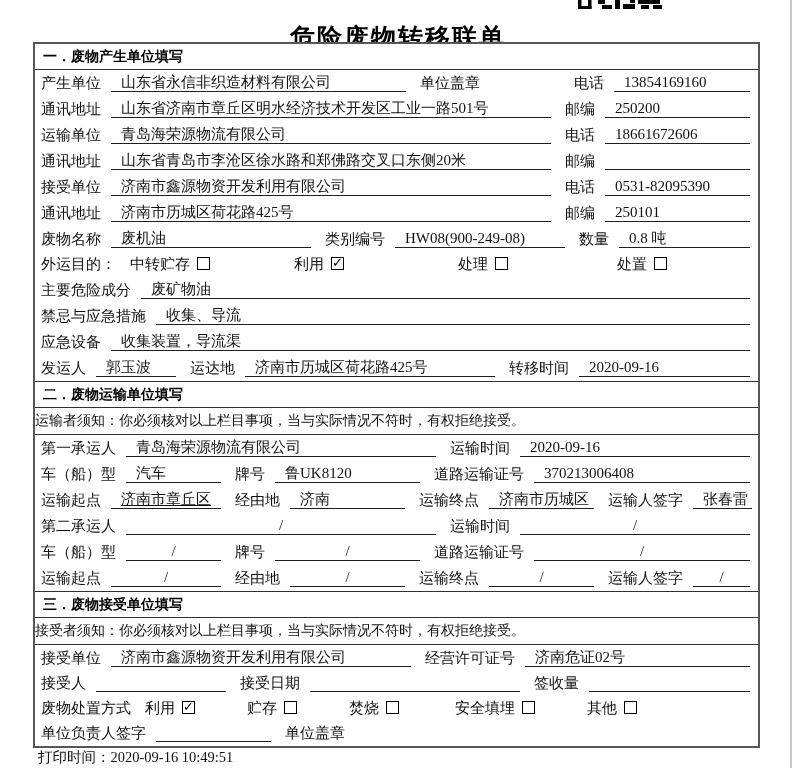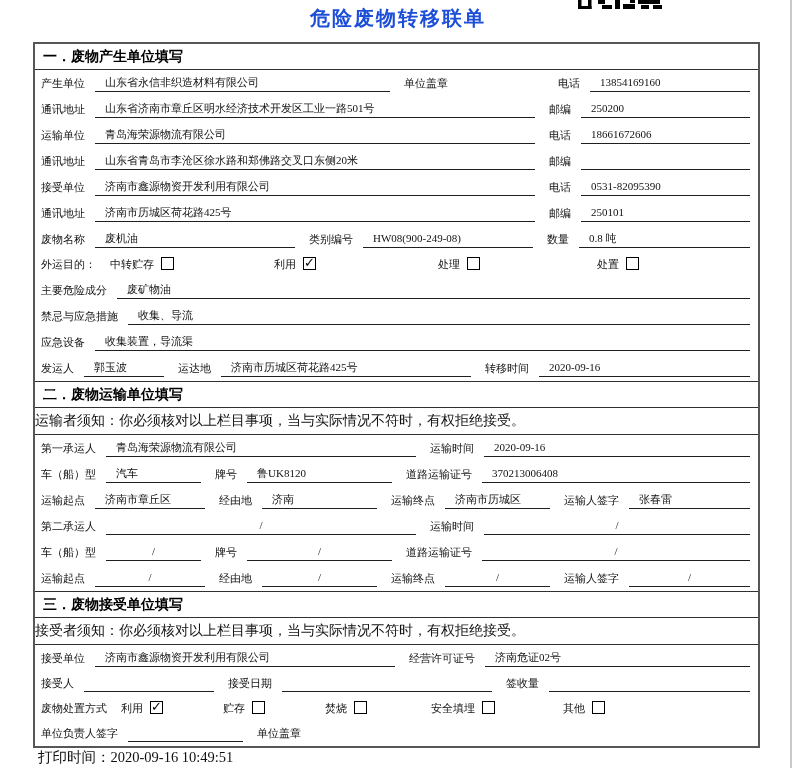--- a/index.html
+++ b/index.html
@@ -4,44 +4,44 @@
 <style>
   html,body{margin:0;padding:0;background:#ffffff;}
   .page{
     position:relative;width:796px;height:768px;background:#fff;
     font-family:"Liberation Serif","DejaVu Serif",serif;color:#111;
     overflow:hidden;
   }
   
   .serial{position:absolute;left:38px;top:14px;font-size:14.5px;white-space:nowrap;margin-top:40px;}
   .title{
-    position:absolute;left:0;right:0;top:5px;margin:0;text-align:center;
+    position:absolute;left:0;right:0;top:5px;margin:16px;text-align:center;
     font-family:"Liberation Sans","DejaVu Sans",sans-serif;
-    font-weight:bold;font-size:20px;letter-spacing:2px;color:#1d4ed8;
+    font-weight:bold;font-size:25px;letter-spacing:2px;color:#000000;
   }
   .qr-frag{position:absolute;left:578px;top:0;width:84px;height:9px;}
   .scan-edge{position:absolute;top:0;bottom:0;right:4px;width:2px;background:#c9c9c9;}
   
   .box{
     position:absolute;left:33px;top:42px;width:727px;
     border:2px solid #565656;background:#fff;box-sizing:border-box;
   }
   .sec{border-top:1.3px solid #303030;}
   .sec:first-child{border-top:none;}
   .sec-h{
     font-family:"Liberation Sans","DejaVu Sans",sans-serif;
     font-weight:bold;font-size:14px;line-height:17px;
     padding:4px 8px 4px 8px;border-bottom:1.3px solid #303030;color:#000;
   }
   .notice{
     font-size:14px;line-height:17px;padding:4px 8px 5px 0;
     border-bottom:1.3px solid #303030;white-space:nowrap;
   }
   
-  .row{display:flex;align-items:flex-end;padding:4px 8px 4px 6px;font-size:11px;line-height:17px;}
+  .row{display:flex;align-items:flex-end;padding:4px 8px 4px 6px;font-size:15px;line-height:17px;}
   .fld{display:flex;align-items:flex-end;margin-right:14px;min-width:0;}
   .fld:last-child{margin-right:0;}
   .fld.fx{flex:1 1 0;}
   .lbl{white-space:nowrap;margin-right:10px;}
   .fld.plain .lbl{margin-right:0;}
   .val{
     border-bottom:1.2px solid #1f1f1f;min-height:17px;
     padding:0 4px 0 10px;white-space:nowrap;box-sizing:border-box;
   }
   .fld.fx .val{flex:1 1 0;}
@@ -241,21 +241,21 @@
             <span class="val" style="min-width: 145px;">鲁UK8120</span>
           </span>
           <span class="fld fx">
             <span class="lbl">道路运输证号</span>
             <span class="val">370213006408</span>
           </span>
         </div>
         <div class="row">
           <span class="fld">
             <span class="lbl">运输起点</span>
-            <span class="val" style="min-width: 110px;">济南市章丘区</span>
+            <span class="val" style="min-width: 110px; text-decoration: underline;">济南市章丘区</span>
           </span>
           <span class="fld">
             <span class="lbl">经由地</span>
             <span class="val" style="min-width: 115px;">济南</span>
           </span>
           <span class="fld">
             <span class="lbl">运输终点</span>
             <span class="val" style="min-width: 105px;">济南市历城区</span>
           </span>
           <span class="fld fx">

